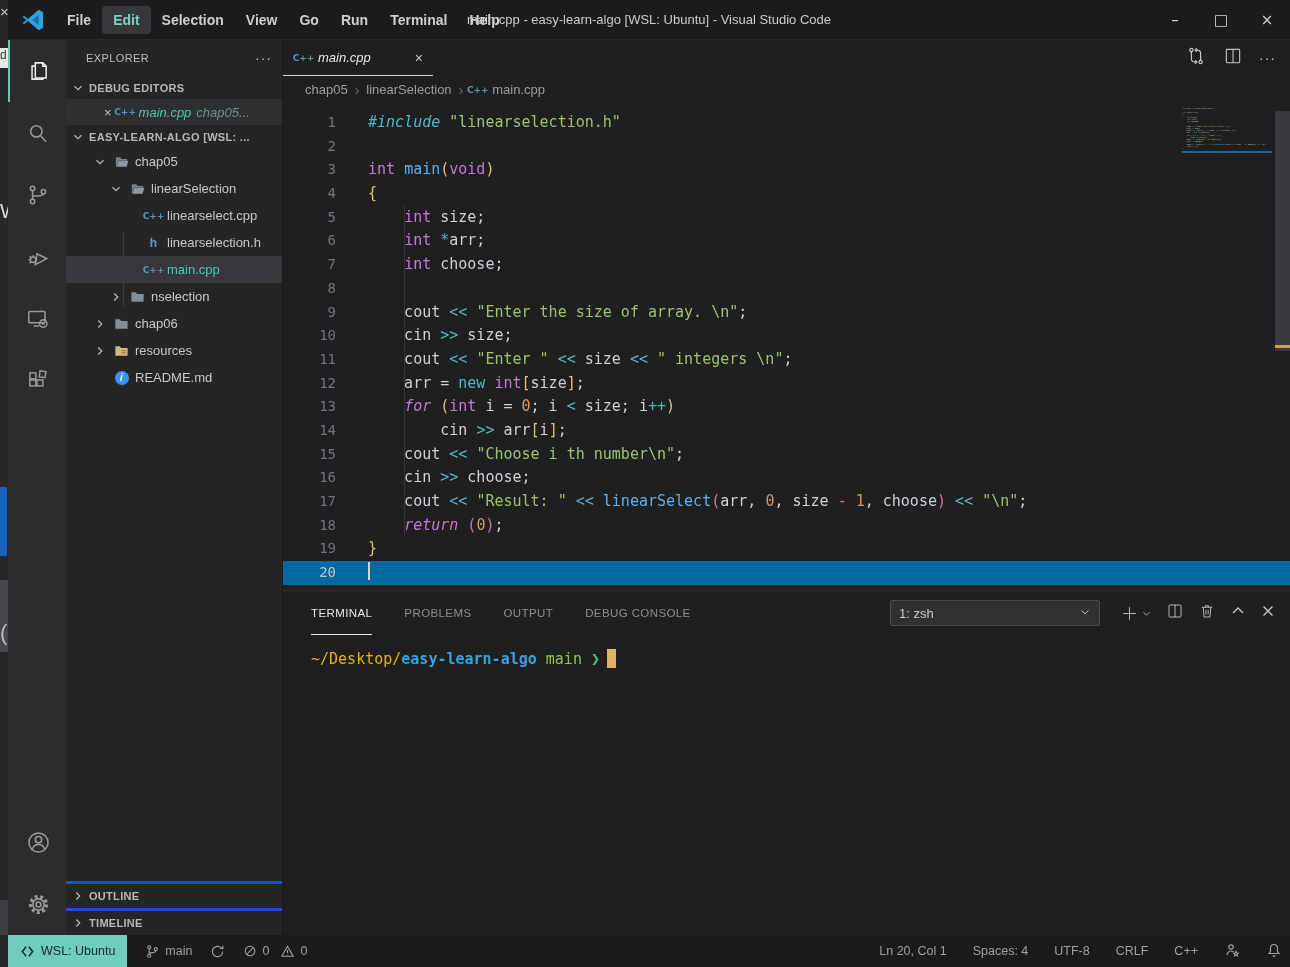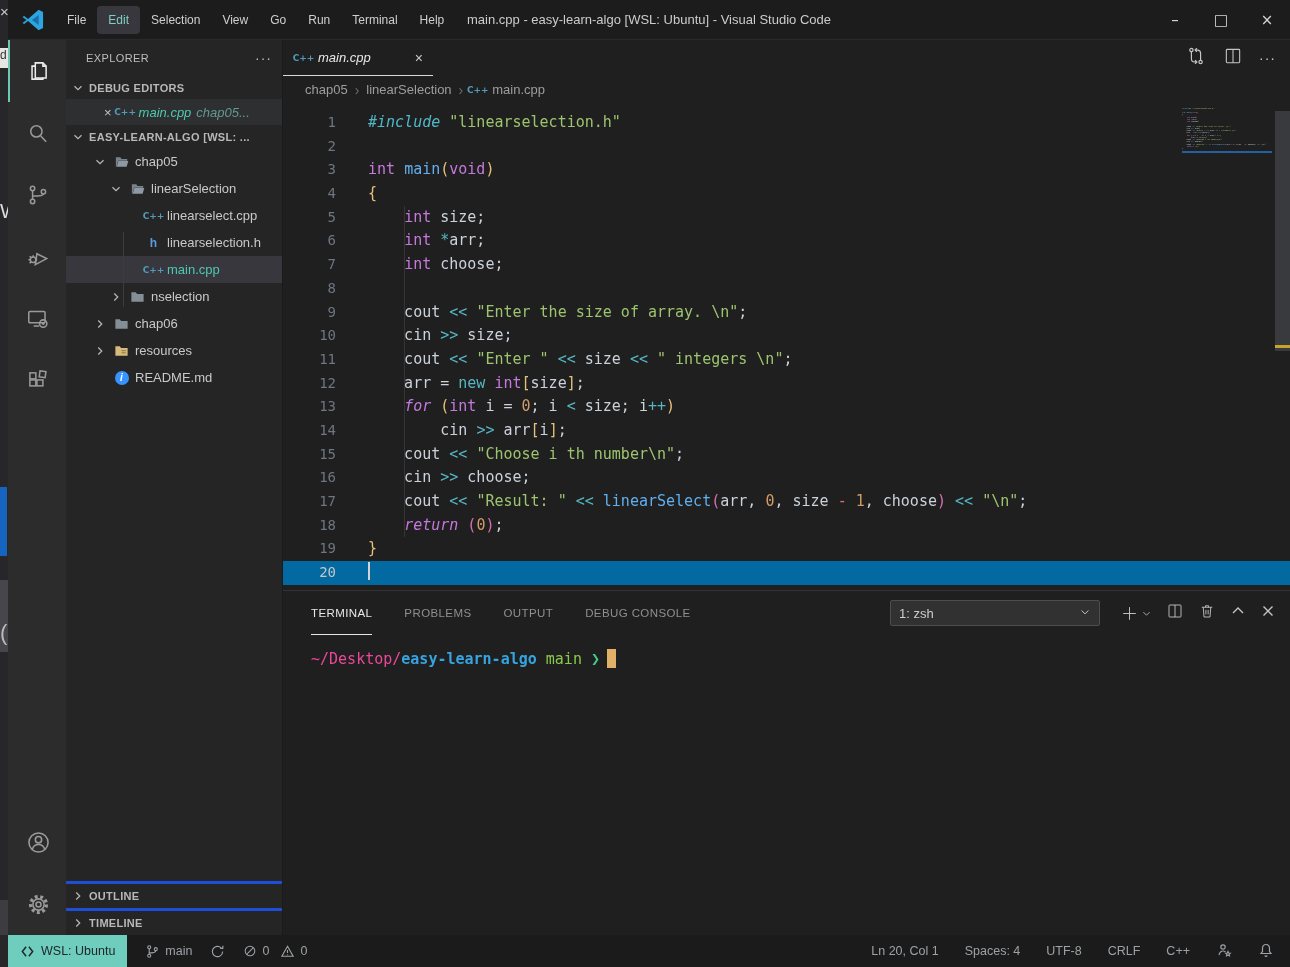--- a/index.html
+++ b/index.html
@@ -19,22 +19,22 @@
 
   
   .app { position:absolute; left:8px; top:0; width:1282px; height:967px;
          display:flex; flex-direction:column; background:#1f1f1f; z-index:2; }
 
   
   .titlebar { height:40px; background:#1c1c1c; display:flex; align-items:center; flex:none;
               border-bottom:1px solid #2a2a2a; position:relative; }
   .vscode-logo { width:26px; height:26px; margin:0 10px 0 12px; flex:none; }
   .menus { display:flex; align-items:center; height:100%; }
-  .menu-item { padding:0 11px; height:28px; line-height:28px; color:#cfcfcf; font-size:12px;
-               border-radius:4px; cursor:default; }
+  .menu-item { padding:0 11px; height:28px; line-height:28px; color:#cfcfcf; font-size:14px;
+               border-radius:4px; cursor:default;font-weight:bold; }
   .menu-item.hl { background:#37373d; color:#7ecfc0; }
   .win-title { position:absolute; left:50%; transform:translateX(-50%); color:#cccccc; font-size:13px;
                white-space:nowrap; }
   .win-controls { margin-left:auto; display:flex; height:100%; }
   .win-btn { width:46px; height:100%; display:flex; align-items:center; justify-content:center;
              color:#d4d4d4; font-size:15px; font-family:"DejaVu Sans",sans-serif; }
 
   
   .mid { flex:1; display:flex; min-height:0; }
 
@@ -130,35 +130,35 @@
   .ptab.active { color:#e7e7e7; border-bottom:1px solid #e7e7e7; }
   .panel-right { margin-left:auto; display:flex; align-items:center; gap:14px; color:#c5c5c5; }
   .term-select { width:210px; height:26px; background:#313131; border:1px solid #4d4d4d; border-radius:2px;
                  display:flex; align-items:center; padding:0 8px; font-size:13px; color:#cccccc; margin-right:6px; }
   .term-select .sel-chev { margin-left:auto; }
   .panel-right svg { stroke:currentColor; fill:none; stroke-width:1.2; }
   .plus-group { display:flex; align-items:center; gap:2px; }
 
   .terminal-content { flex:1; padding:14px 0 0 28px; font-family:"DejaVu Sans Mono",monospace; font-size:15px; }
   .prompt { display:flex; align-items:center; white-space:pre; }
-  .p-path   { color:#ec4899;text-align:right; }
+  .p-path   { color:#eab308;text-align:right; }
   .p-repo   { color:#35a4e0; font-weight:bold; }
   .p-branch { color:#8ac84a; }
   .p-arrow  { color:#43c98a; }
   .term-cursor { display:inline-block; width:9px; height:19px; background:#e0af68; margin-left:7px; }
 
   
   .statusbar { height:32px; background:#1b1b1b; flex:none; display:flex; align-items:center;
                font-size:12.5px; color:#9da2a6; }
   .remote-badge { height:100%; background:#6fcdbd; color:#21262b; display:flex; align-items:center; gap:6px;
                   padding:0 12px; font-size:12.5px; }
   .remote-badge svg { stroke:#21262b; fill:none; stroke-width:1.6; }
   .sb-item { display:flex; align-items:center; gap:5px; margin-left:18px; }
   .sb-item svg { stroke:#9da2a6; fill:none; stroke-width:1.2; }
-  .status-right { margin-left:auto; display:flex; align-items:center; gap:26px; padding-right:16px;text-align:right; }
+  .status-right { margin-left:auto; display:flex; align-items:center; gap:26px; padding-right:8px;text-align:right; }
   .status-item { color:#9da2a6; }
   .status-right svg { stroke:#9da2a6; fill:none; stroke-width:1.2; }
 </style>
 </head>
 <body>
 
 <div class="bg-strip">
   <div class="bg-frag frag-x">×</div>
   <div class="bg-frag frag-doc">d</div>
   <div class="bg-frag frag-w">W</div>

